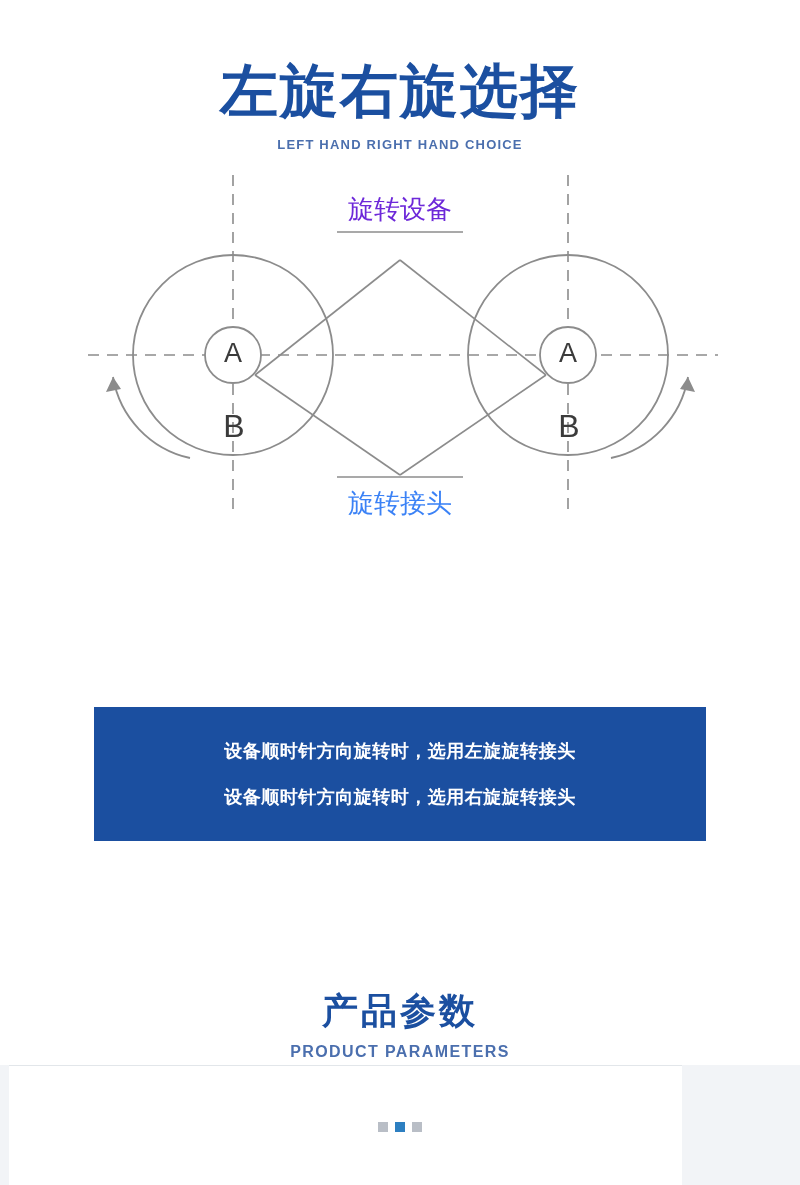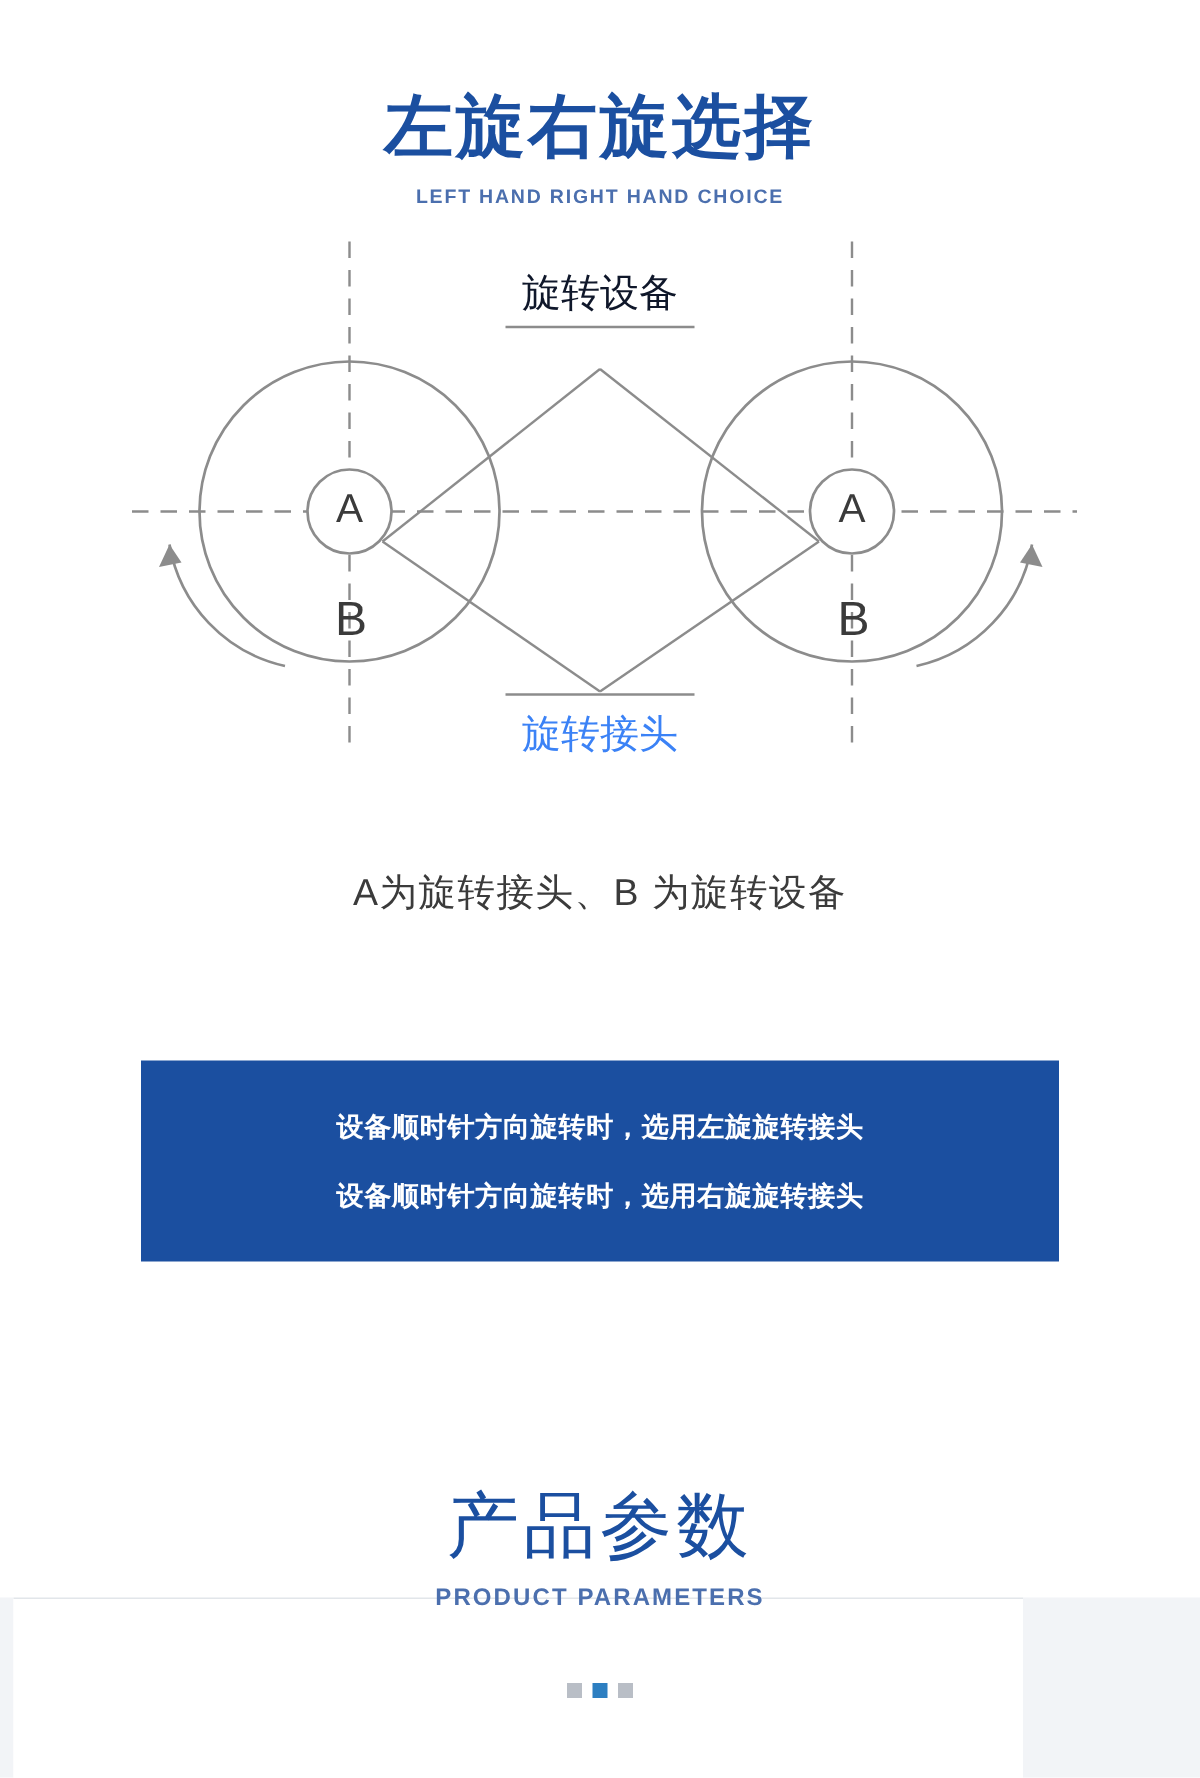--- a/index.html
+++ b/index.html
@@ -20,21 +20,21 @@
     height: 1185px;
   }
 
   
   .section-head {
     text-align: center;
   }
   .s1-title {
     margin: 0;
     padding-top: 58px;
-    font-size: 46px;
+    font-size: 58px;
     font-weight: bold;
     color: #1b4fa0;
     letter-spacing: 2px;
     line-height: 1.15;
   }
   .s1-sub {
     margin: 0;
     padding-top: 12px;
     font-size: 13px;
     font-weight: bold;
@@ -88,22 +88,22 @@
   
   .s2 {
     position: absolute;
     left: 0;
     top: 990px;
     width: 800px;
     text-align: center;
   }
   .s2-title {
     margin: 0;
-    font-size: 48px;
-    font-weight: normal;
+    font-size: 36px;
+    font-weight: bold;
     color: #1b4fa0;
     letter-spacing: 3px;
     line-height: 1.15;
   }
   .s2-sub {
     margin: 0;
     padding-top: 12px;
     font-size: 16px;
     font-weight: bold;
     color: #4b6fae;
@@ -206,35 +206,34 @@
       <line x1="337" y1="307" x2="463" y2="307" stroke="#8c8c8c" stroke-width="1.6"></line>
 
       <path d="M 190 288 A 100 100 0 0 1 113 207" fill="none" stroke="#8c8c8c" stroke-width="1.8"></path>
       <polygon points="113,207 106,222 121,219" fill="#8c8c8c"></polygon>
 
       <path d="M 611 288 A 100 100 0 0 0 688 207" fill="none" stroke="#8c8c8c" stroke-width="1.8"></path>
       <polygon points="688,207 680,219 695,222" fill="#8c8c8c"></polygon>
     </svg>
 
     <div style="position:absolute; left:0; top:0; width:800px; height:400px; pointer-events:none;">
-      <div style="position:absolute; left:337px; top:22px; width:126px; text-align:center; font-size:26px; color:#0f172a;">旋转设备</div>
+      <div style="position:absolute; left:337px; top:22px; width:126px; text-align:center; font-size:26px; color:#6d28d9;">旋转设备</div>
 
       <div style="position:absolute; left:337px; top:316px; width:126px; text-align:center; font-size:26px; color:#3b82f6;">旋转接头</div>
 
       <div style="position:absolute; left:213px; top:168px; width:40px; text-align:center; font-size:27px; color:#3b3b3b;">A</div>
 
       <div style="position:absolute; left:548px; top:168px; width:40px; text-align:center; font-size:27px; color:#3b3b3b;">A</div>
 
       <div style="position:absolute; left:213px; top:238px; width:42px; text-align:center; font-size:32px; color:#3b3b3b;">B</div>
 
       <div style="position:absolute; left:548px; top:238px; width:42px; text-align:center; font-size:32px; color:#3b3b3b;">B</div>
     </div>
   </div>
 
-  <div class="caption">A为旋转接头、B 为旋转设备</div>
 
   <div class="callout">
     <div class="callout-line">设备顺时针方向旋转时，选用左旋旋转接头</div>
     <div class="callout-line">设备顺时针方向旋转时，选用右旋旋转接头</div>
   </div>
 
   <div class="bottom-strip">
     <div class="strip-left"></div>
     <div class="strip-mid"></div>
     <div class="strip-right"></div>

